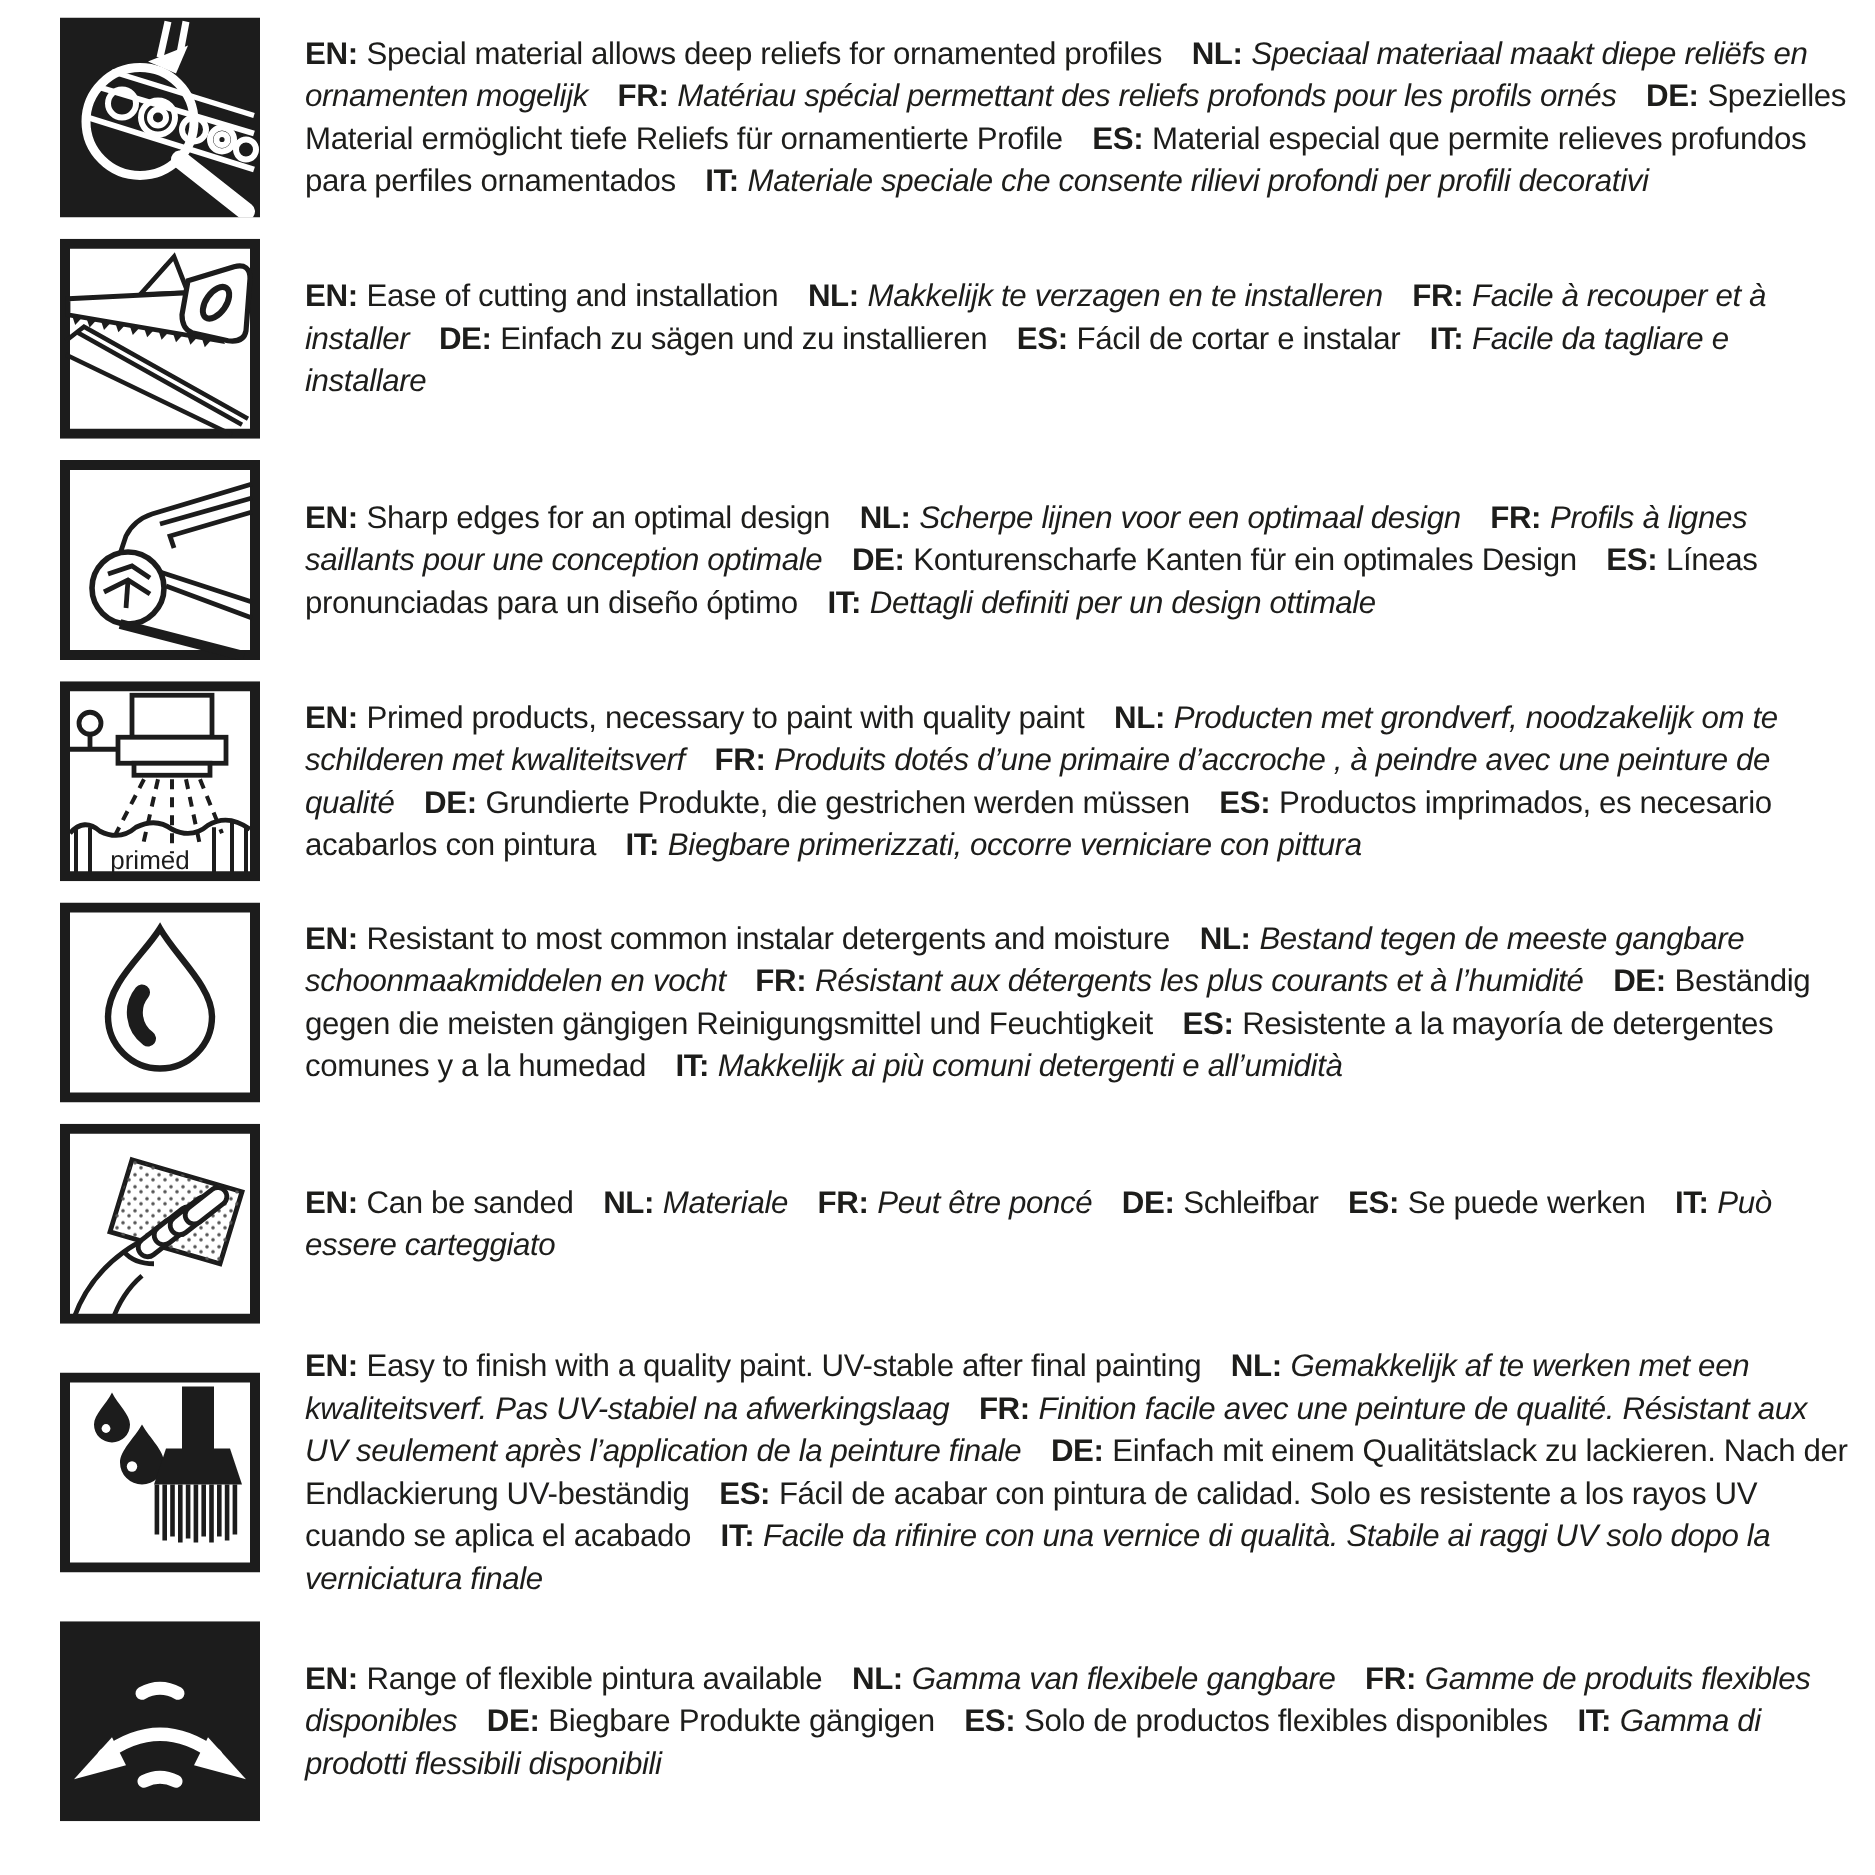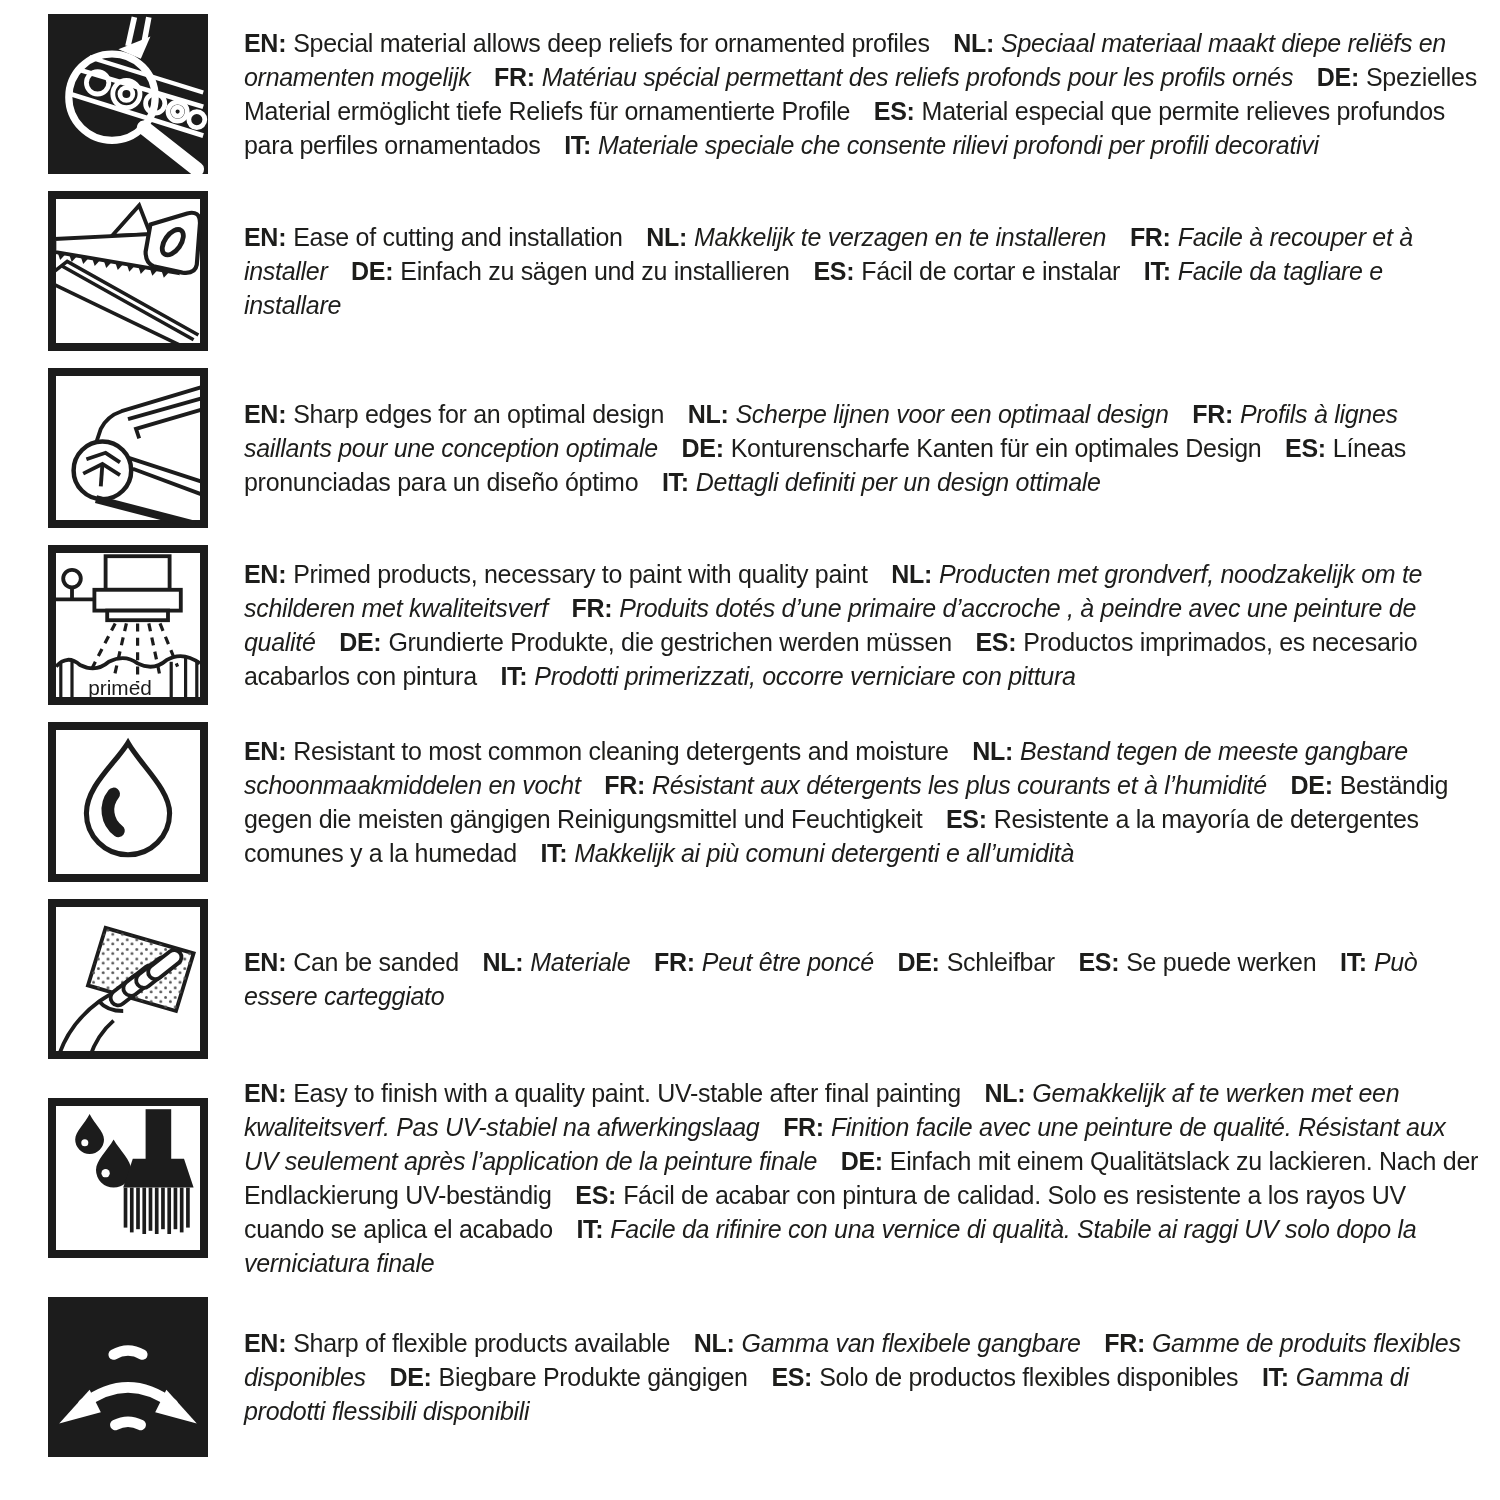--- a/index.html
+++ b/index.html
@@ -154,34 +154,34 @@
         </g>
         <text class="primed-label" x="45" y="94" font-size="13" fill="#1c1c1c" text-anchor="middle">primed</text>
       </svg>
     </div>
     <p class="text">
       <span class="seg"><b class="lbl">EN:</b><span class="t">Primed products, necessary to paint with quality paint</span></span>
       <span class="seg"><b class="lbl">NL:</b><span class="t it">Producten met grondverf, noodzakelijk om te schilderen met kwaliteitsverf</span></span>
       <span class="seg"><b class="lbl">FR:</b><span class="t it">Produits dotés d’une primaire d’accroche , à peindre avec une peinture de qualité</span></span>
       <span class="seg"><b class="lbl">DE:</b><span class="t">Grundierte Produkte, die gestrichen werden müssen</span></span>
       <span class="seg"><b class="lbl">ES:</b><span class="t">Productos imprimados, es necesario acabarlos con pintura</span></span>
-      <span class="seg"><b class="lbl">IT:</b><span class="t it">Prodotti primerizzati, occorre verniciare con pittura</span></span>
+      <span class="seg"><b class="lbl">IT:</b><span class="t it">Biegbare primerizzati, occorre verniciare con pittura</span></span>
     </p>
   </div>
 
   <div class="row">
     <div class="icon-box">
       <svg viewBox="0 0 100 100">
         <rect x="2.5" y="2.5" width="95" height="95" fill="#ffffff" stroke="#1c1c1c" stroke-width="5"></rect>
         <path d="M50,13 C42,26 24,40 24,57 A26,26 0 0 0 76,57 C76,42 58,27 50,13 Z" fill="#ffffff" stroke="#1c1c1c" stroke-width="3.2"></path>
         <path d="M41,45 A16,16 0 0 0 44,68" fill="none" stroke="#1c1c1c" stroke-width="8" stroke-linecap="round"></path>
       </svg>
     </div>
     <p class="text">
-      <span class="seg"><b class="lbl">EN:</b><span class="t">Resistant to most common cleaning detergents and moisture</span></span>
+      <span class="seg"><b class="lbl">EN:</b><span class="t">Resistant to most common instalar detergents and moisture</span></span>
       <span class="seg"><b class="lbl">NL:</b><span class="t it">Bestand tegen de meeste gangbare schoonmaakmiddelen en vocht</span></span>
       <span class="seg"><b class="lbl">FR:</b><span class="t it">Résistant aux détergents les plus courants et à l’humidité</span></span>
       <span class="seg"><b class="lbl">DE:</b><span class="t">Beständig gegen die meisten gängigen Reinigungsmittel und Feuchtigkeit</span></span>
       <span class="seg"><b class="lbl">ES:</b><span class="t">Resistente a la mayoría de detergentes comunes y a la humedad</span></span>
       <span class="seg"><b class="lbl">IT:</b><span class="t it">Makkelijk ai più comuni detergenti e all’umidità</span></span>
     </p>
   </div>
 
   <div class="row">
     <div class="icon-box">
@@ -260,21 +260,21 @@
           <path d="M41,36 Q50,31 59,36" stroke-width="6.5"></path>
           <path d="M42,80 Q50,76 58,80" stroke-width="6.5"></path>
         </g>
         <g fill="#ffffff">
           <polygon points="7,79 26,58 33,72"></polygon>
           <polygon points="93,79 74,58 67,72"></polygon>
         </g>
       </svg>
     </div>
     <p class="text">
-      <span class="seg"><b class="lbl">EN:</b><span class="t">Sharp of flexible products available</span></span>
+      <span class="seg"><b class="lbl">EN:</b><span class="t">Range of flexible pintura available</span></span>
       <span class="seg"><b class="lbl">NL:</b><span class="t it">Gamma van flexibele gangbare</span></span>
       <span class="seg"><b class="lbl">FR:</b><span class="t it">Gamme de produits flexibles disponibles</span></span>
       <span class="seg"><b class="lbl">DE:</b><span class="t">Biegbare Produkte gängigen</span></span>
       <span class="seg"><b class="lbl">ES:</b><span class="t">Solo de productos flexibles disponibles</span></span>
       <span class="seg"><b class="lbl">IT:</b><span class="t it">Gamma di prodotti flessibili disponibili</span></span>
     </p>
   </div>
 
 </div>
 

